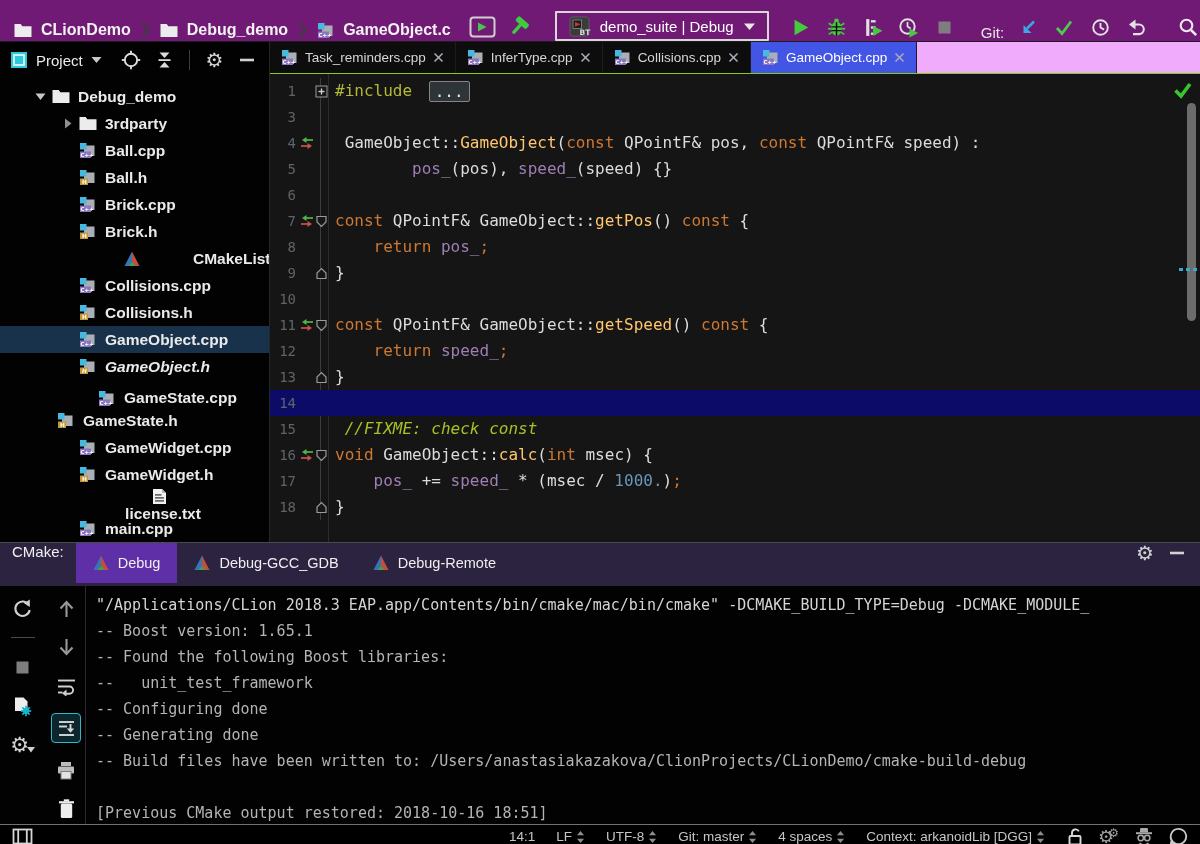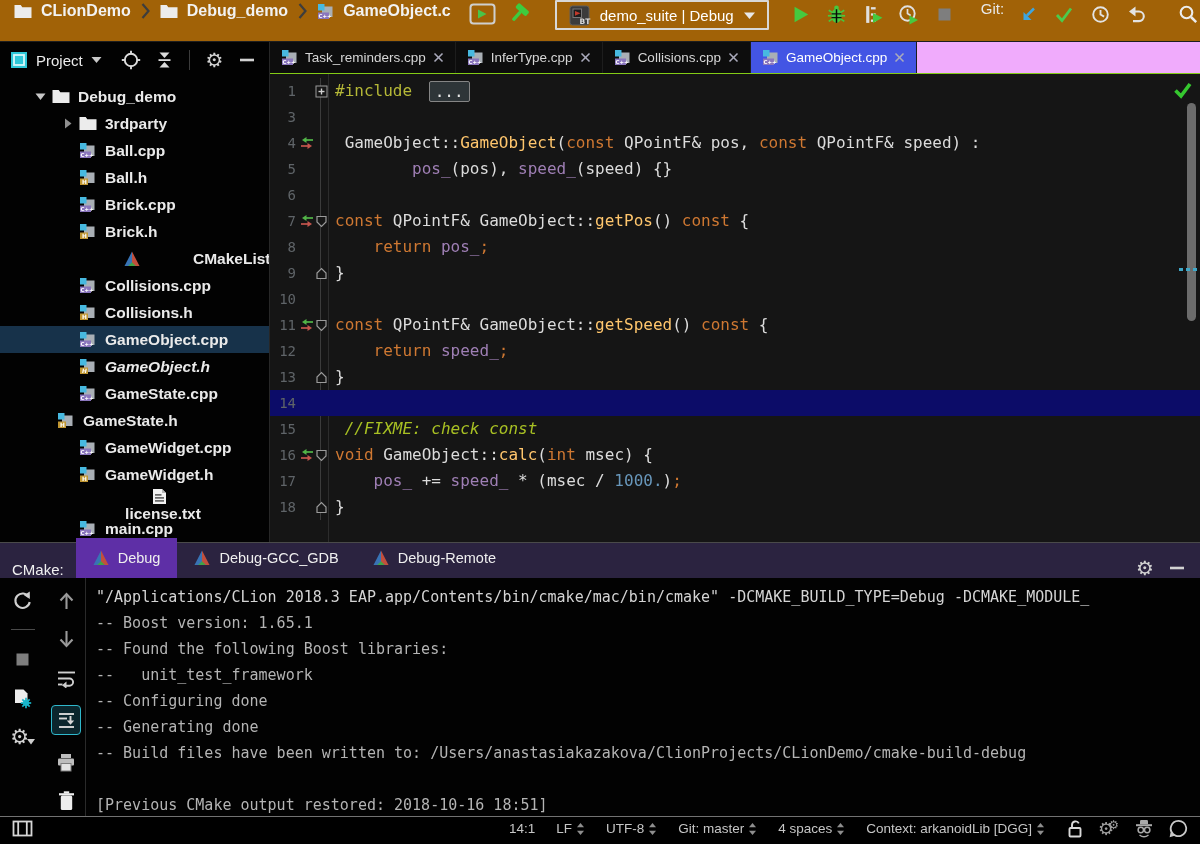--- a/index.html
+++ b/index.html
@@ -3,21 +3,21 @@
 <meta charset="utf-8">
 <style>
   *{margin:0;padding:0;box-sizing:border-box}
   html,body{width:1200px;height:844px;overflow:hidden;background:#000;
     font-family:"Liberation Sans",sans-serif;color:#ddd;-webkit-font-smoothing:antialiased}
   .ic{display:inline-flex;align-items:center;justify-content:center;line-height:0}
   .ic svg{display:block}
   .gg{font-family:"DejaVu Sans",sans-serif;line-height:1;font-size:20px;color:#d2d2d2}
 
   
-  .top-bar{height:42px;display:flex;align-items:flex-start;padding:0 14px;background:#a16207;border-bottom:1px solid #1e1e1e}
+  .top-bar{height:42px;display:flex;align-items:flex-end;padding:0 14px;background:#701a75;border-bottom:1px solid #1e1e1e}
   .crumbs{display:flex;align-items:center;gap:9px}
   .crumb{display:flex;align-items:center;gap:9px;font-size:16px;font-weight:700;color:#f2f2f2}
   .tb-btn{height:28px;min-width:28px;display:flex;align-items:center;justify-content:center;margin:0 4px;cursor:default}
   .run-config{height:30px;border:2px solid #d8d8d8;border-radius:1px;display:flex;align-items:center;gap:9px;
     padding:0 11px;font-size:15px;color:#fff;margin:0 14px 0 18px;white-space:nowrap}
   .tb-divider{width:1px;height:22px;background:#454545;margin:0 8px}
   .git-label{font-size:15px;color:#e8e8e8;margin:0 6px 0 2px}
   .spacer{flex:1}
 
   
@@ -51,21 +51,21 @@
   .tk-kw{color:#cf7832}.tk-fn{color:#ffc66d}.tk-fld{color:#9f7fb5}.tk-num{color:#6897bb}
   .tk-dir{color:#b5b837}.tk-cmt{color:#a8c023;font-style:italic}.tk-pl{color:#dcdcdc}.tk-semi{color:#cf7832}
   .tk-foldbox{display:inline-block;border:1px solid #858585;background:#2e3538;border-radius:2px;
     padding:0 5px;margin-left:7px;line-height:19px;height:21px;color:#e6e6e6;vertical-align:middle}
   .stripe-check{position:absolute;top:7px;right:7px}
   .sb-thumb{position:absolute;right:4px;top:29px;width:9px;height:218px;background:#828282;opacity:.8;border-radius:5px}
   .caret-mark{position:absolute;right:0;top:194px;width:21px;height:3px;
     background:repeating-linear-gradient(90deg,#3fa8c9 0 4px,rgba(0,0,0,0) 4px 7px)}
 
   
-  .cmake-header{height:36px;background:#2b2340;border-top:1px solid #4a4a4a;display:flex;align-items:flex-end;padding:0 0 0 12px}
+  .cmake-header{height:44px;background:#2b2340;border-top:1px solid #4a4a4a;display:flex;align-items:flex-start;padding:0 0 0 12px}
   .cmk-label{font-size:15px;color:#f0f0f0;margin-right:12px}
   .cmk-tab{height:40px;display:flex;align-items:center;gap:9px;padding:0 17px;font-size:14.5px;color:#efefef;white-space:nowrap}
   .cmk-tab.active{background:#5e2fa6}
   .cmk-right{margin-left:auto;display:flex;align-items:center;gap:16px;padding-right:16px}
 
   .console{height:238px;display:flex;background:#020202}
   .con-tools{width:86px;flex:none;display:flex;gap:6px;padding:10px 0 0 4px;border-right:1px solid #2a2a2a}
   .con-col{width:38px;display:flex;flex-direction:column;align-items:center;gap:15px}
   .con-div{width:24px;height:1px;background:#4a4a4a;margin:2px 0}
   .con-btn{width:26px;height:24px;display:flex;align-items:center;justify-content:center}
@@ -442,21 +442,21 @@
           <span class="t-ic">
             <svg width="17" height="17" viewBox="0 0 17 17">
               <rect x="5" y="3.5" width="10.5" height="10.5" fill="#a9afb5"></rect>
               <rect x="1" y="1" width="6.5" height="6.5" fill="#47b9e0"></rect>
               <rect x="1" y="9.5" width="8" height="6.5" fill="#c19732"></rect>
               <text x="3" y="15" font-size="5.8" font-family="DejaVu Sans" font-weight="bold" fill="#fff">H</text>
             </svg>
           </span>
           <span>GameObject.h</span>
         </div>
-        <div class="tree-row" style="padding-left: 57px;">
+        <div class="tree-row" style="padding-left: 76px; align-items: flex-end;">
           <span class="t-exp"></span>
           <span class="t-ic">
             <svg width="17" height="17" viewBox="0 0 17 17">
               <rect x="5" y="3.5" width="10.5" height="10.5" fill="#a9afb5"></rect>
               <rect x="1" y="1" width="6.5" height="6.5" fill="#47b9e0"></rect>
               <rect x="1" y="9.5" width="11" height="6.5" fill="#8a76bd"></rect>
               <text x="1.6" y="14.9" font-size="5.4" font-family="DejaVu Sans" font-weight="bold" fill="#fff">C++</text>
             </svg>
           </span>
           <span>GameState.cpp</span>

